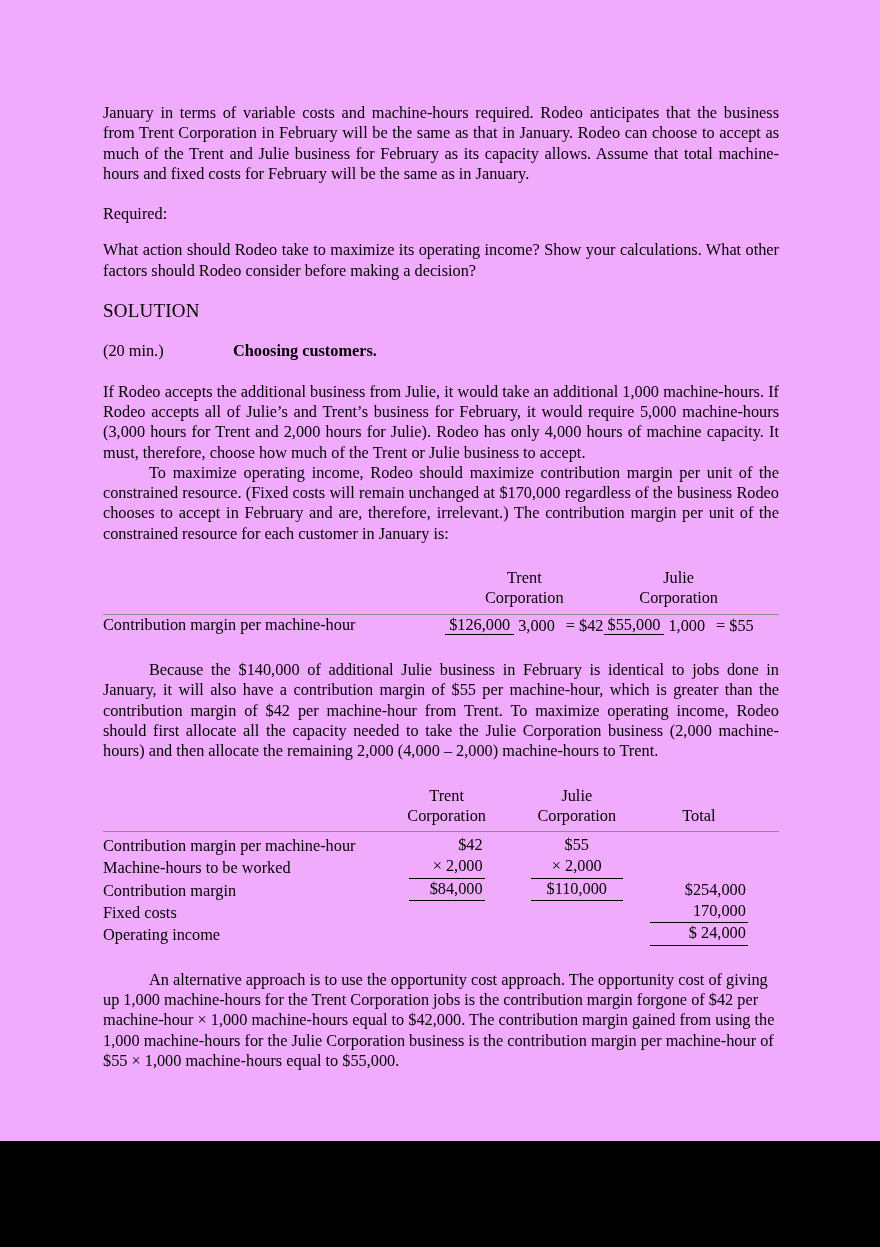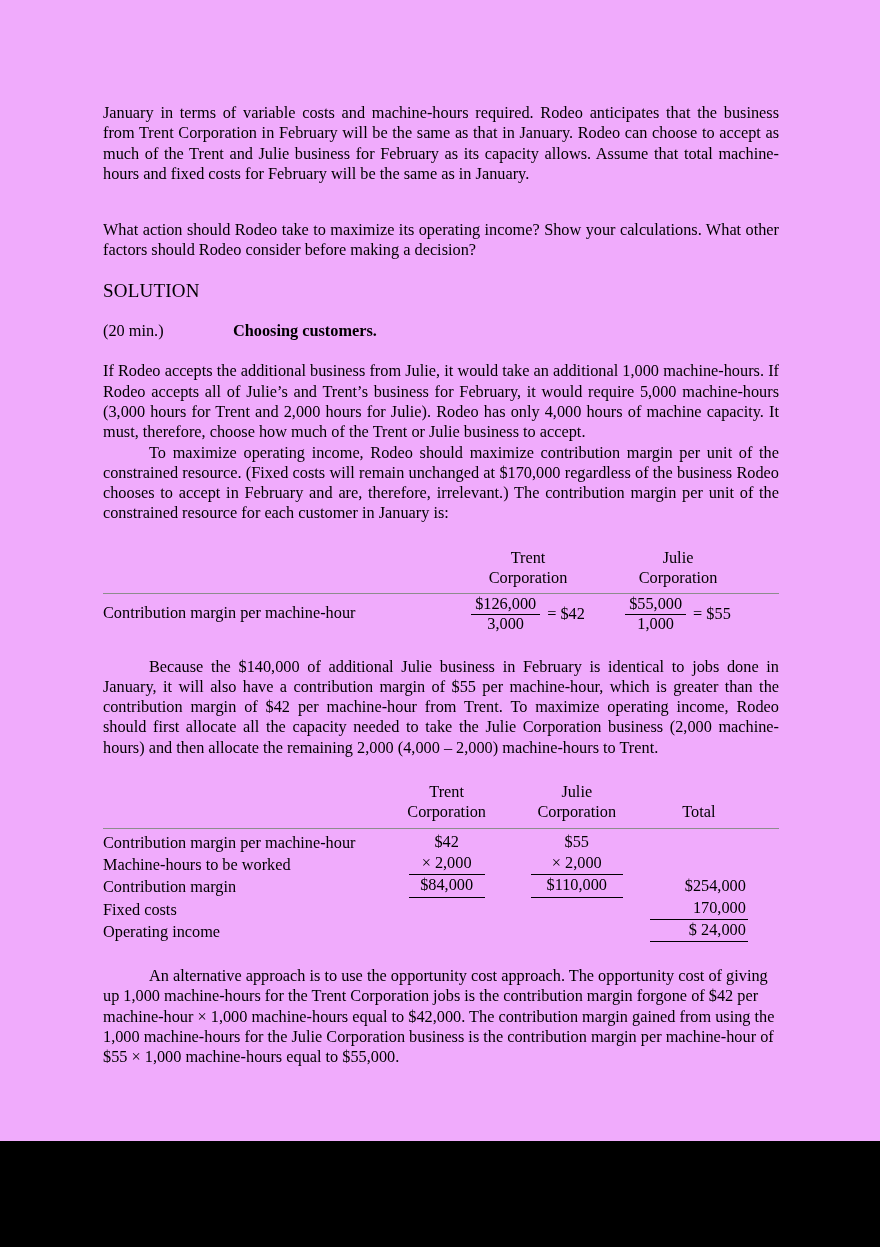--- a/index.html
+++ b/index.html
@@ -85,21 +85,21 @@
 
   .fracwrap {
     display: inline-flex;
     align-items: center;
     justify-content: center;
     gap: 7px;
     white-space: nowrap;
   }
   .frac {
     display: inline-flex;
-    flex-direction: column;
+    flex-direction: row;
     align-items: center;
     line-height: 1.02;
     vertical-align: middle;
   }
   .frac .num {
     padding: 0 4px 1px 4px;
     border-bottom: 1.1px solid #000;
   }
   .frac .den { padding: 1px 4px 0 4px; }
 
@@ -112,21 +112,21 @@
   .t2-total { width: 115px; text-align: center; }
   .t2-pad   { width: 26px; }
 
   table.doc td.num { text-align: center; white-space: nowrap; }
 
   .ul-single { border-bottom: 1.3px solid #000; }
   .cellbox {
     display: inline-block;
     padding: 0 2px 1px 2px;
   }
-  .cellbox.w-narrow { min-width: 72px; }
+  .cellbox.w-narrow { min-width: 72px; text-align: right; }
   .cellbox.w-mid    { min-width: 88px; }
   .cellbox.w-tot    { min-width: 94px; text-align: right; }
 
   .t2body td { padding-top: 0.5px; padding-bottom: 0.5px; }
   .t2body tr:first-child td { padding-top: 3px; }
 
   #blackbar {
     position: absolute;
     left: 0;
     top: 1141px;
@@ -139,20 +139,21 @@
 <body>
 
 <div id="page">
 
   <div id="content">
 
     <p class="para">January in terms of variable costs and machine-hours required. Rodeo anticipates that the business from Trent Corporation in February will be the same as that in January. Rodeo can choose to accept as much of the Trent and Julie business for February as its capacity allows. Assume that total machine-hours and fixed costs for February will be the same as in January.</p>
 
     <div class="gap-md"></div>
 
+    <p class="para nojust">Required:</p>
 
     <div class="gap-sm"></div>
 
     <p class="para">What action should Rodeo take to maximize its operating income? Show your calculations. What other factors should Rodeo consider before making a decision?</p>
 
     <div class="gap-md"></div>
 
     <h2 class="solution">SOLUTION</h2>
 
     <div class="gap-md"></div>

